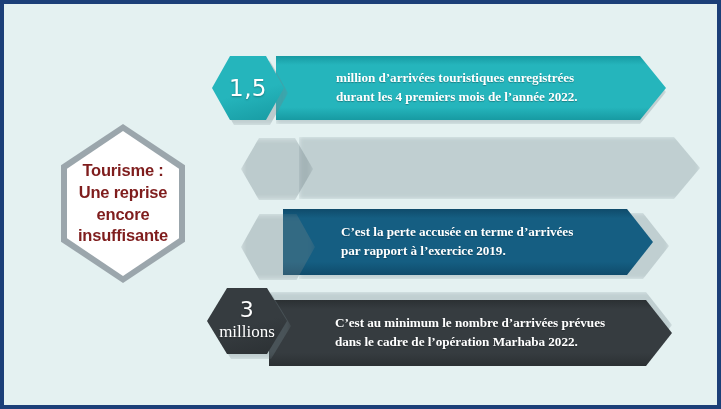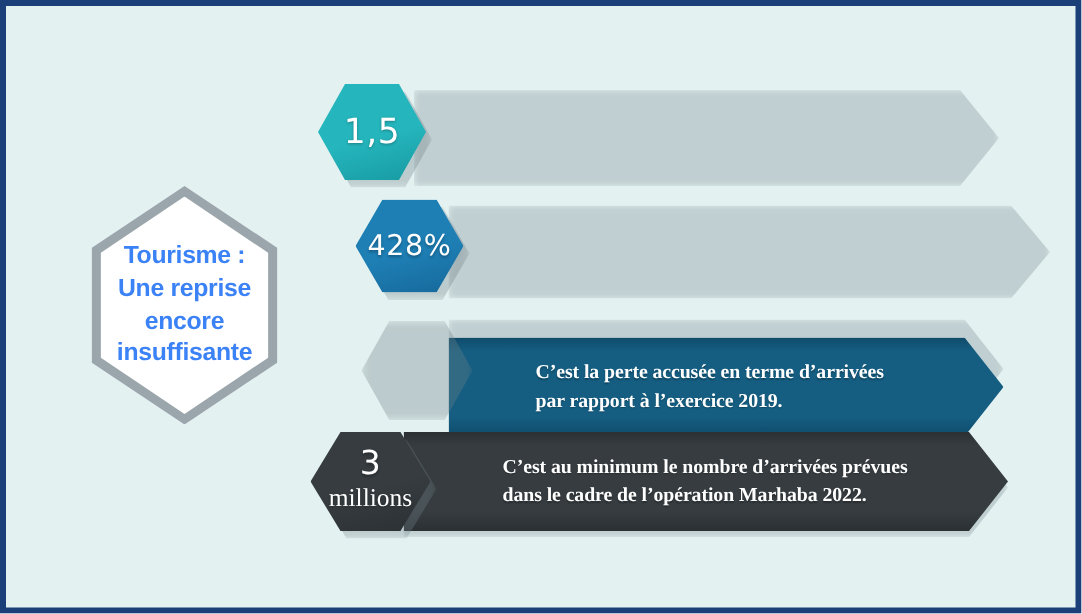--- a/index.html
+++ b/index.html
@@ -131,55 +131,56 @@
   }
 </style>
 </head>
 <body>
 
 <div id="infographic" style="background: rgb(228, 241, 241); border-color: rgb(27, 63, 120);">
 
   <div class="title-hex-wrap">
     <div class="title-hex-outer" style="background: rgb(155, 166, 172);"></div>
     <div class="title-hex-inner" style="background: rgb(255, 255, 255);">
-      <div class="title-text" style="color: #3b82f6;">Tourisme :
+      <div class="title-text" style="color: #7f1d1d;">Tourisme :
 Une reprise
 encore
 insuffisante</div>
     </div>
   </div>
 
   <div class="row" id="row-0" style="left:208px; top:52px; width:454px; height:64px;">
     <div class="banner-shadow" style="left:64px; width:390px;"></div>
+    <div class="banner" style="left: 64px; width: 390px; padding-left: 60px; padding-right: 34px; background: linear-gradient(rgb(23, 154, 162) 0%, rgb(37, 181, 188) 14%, rgb(37, 181, 188) 80%, rgb(23, 154, 162) 100%);">
+      <div class="banner-text">million d’arrivées touristiques enregistrées
+durant les 4 premiers mois de l’année 2022.</div>
+    </div>
     <div class="hex-shadow" style="left:4px; top:5px; width:72px; height:64px;"></div>
     <div class="hex" style="left: 0px; width: 72px; height: 64px; background: linear-gradient(165deg, rgb(37, 181, 188) 0%, rgb(37, 181, 188) 55%, rgb(23, 154, 162) 100%);">
       <div class="hex-value" style="font-size:23px;">1,5</div>
     </div>
   </div>
 
   <div class="row" id="row-1" style="left:233px; top:129px; width:463px; height:62px;">
     <div class="banner-shadow" style="left:62px; width:401px;"></div>
     <div class="hex-shadow" style="left:4px; top:5px; width:72px; height:62px;"></div>
-    <div class="hex" style="left: 0px; width: 72px; height: 62px; background: linear-gradient(165deg, rgb(30, 127, 181) 0%, rgb(30, 127, 181) 55%, rgb(22, 104, 154) 100%);">
-      <div class="hex-value" style="font-size:19px;">428%</div>
-    </div>
   </div>
 
   <div class="row" id="row-2" style="left:233px; top:205px; width:432px; height:66px;">
     <div class="banner-shadow" style="left:62px; width:370px;"></div>
-    <div class="banner" style="left: 62px; width: 370px; padding-left: 58px; padding-right: 30px; background: linear-gradient(rgb(15, 75, 107) 0%, rgb(21, 94, 130) 14%, rgb(21, 94, 130) 80%, rgb(15, 75, 107) 100%); margin-top: 16px;">
+    <div class="banner" style="left: 46px; width: 370px; padding-left: 58px; padding-right: 30px; background: linear-gradient(rgb(15, 75, 107) 0%, rgb(21, 94, 130) 14%, rgb(21, 94, 130) 80%, rgb(15, 75, 107) 100%);">
       <div class="banner-text">C’est la perte accusée en terme d’arrivées
 par rapport à l’exercice 2019.</div>
     </div>
     <div class="hex-shadow" style="left:4px; top:5px; width:74px; height:66px;"></div>
   </div>
 
   <div class="row" id="row-3" style="left:203px; top:284px; width:465px; height:66px;">
     <div class="banner-shadow" style="left:62px; width:403px;"></div>
-    <div class="banner" style="left: 62px; width: 403px; padding-left: 66px; padding-right: 32px; background: linear-gradient(rgb(43, 48, 51) 0%, rgb(54, 60, 64) 14%, rgb(54, 60, 64) 80%, rgb(43, 48, 51) 100%);">
+    <div class="banner" style="left: 62px; width: 403px; padding-left: 66px; padding-right: 32px; background: linear-gradient(rgb(43, 48, 51) 0%, rgb(54, 60, 64) 14%, rgb(54, 60, 64) 80%, rgb(43, 48, 51) 100%); margin-top: 12px;">
       <div class="banner-text">C’est au minimum le nombre d’arrivées prévues
 dans le cadre de l’opération Marhaba 2022.</div>
     </div>
     <div class="hex-shadow" style="left:4px; top:5px; width:80px; height:66px;"></div>
     <div class="hex" style="left: 0px; width: 80px; height: 66px; background: linear-gradient(165deg, rgb(54, 60, 64) 0%, rgb(54, 60, 64) 55%, rgb(43, 48, 51) 100%);">
       <div class="hex-value" style="font-size:22px; line-height:1;">3</div>
       <div class="hex-sub" style="font-size:17px; line-height:1.2; margin-top:1px;">millions</div>
     </div>
   </div>
 

